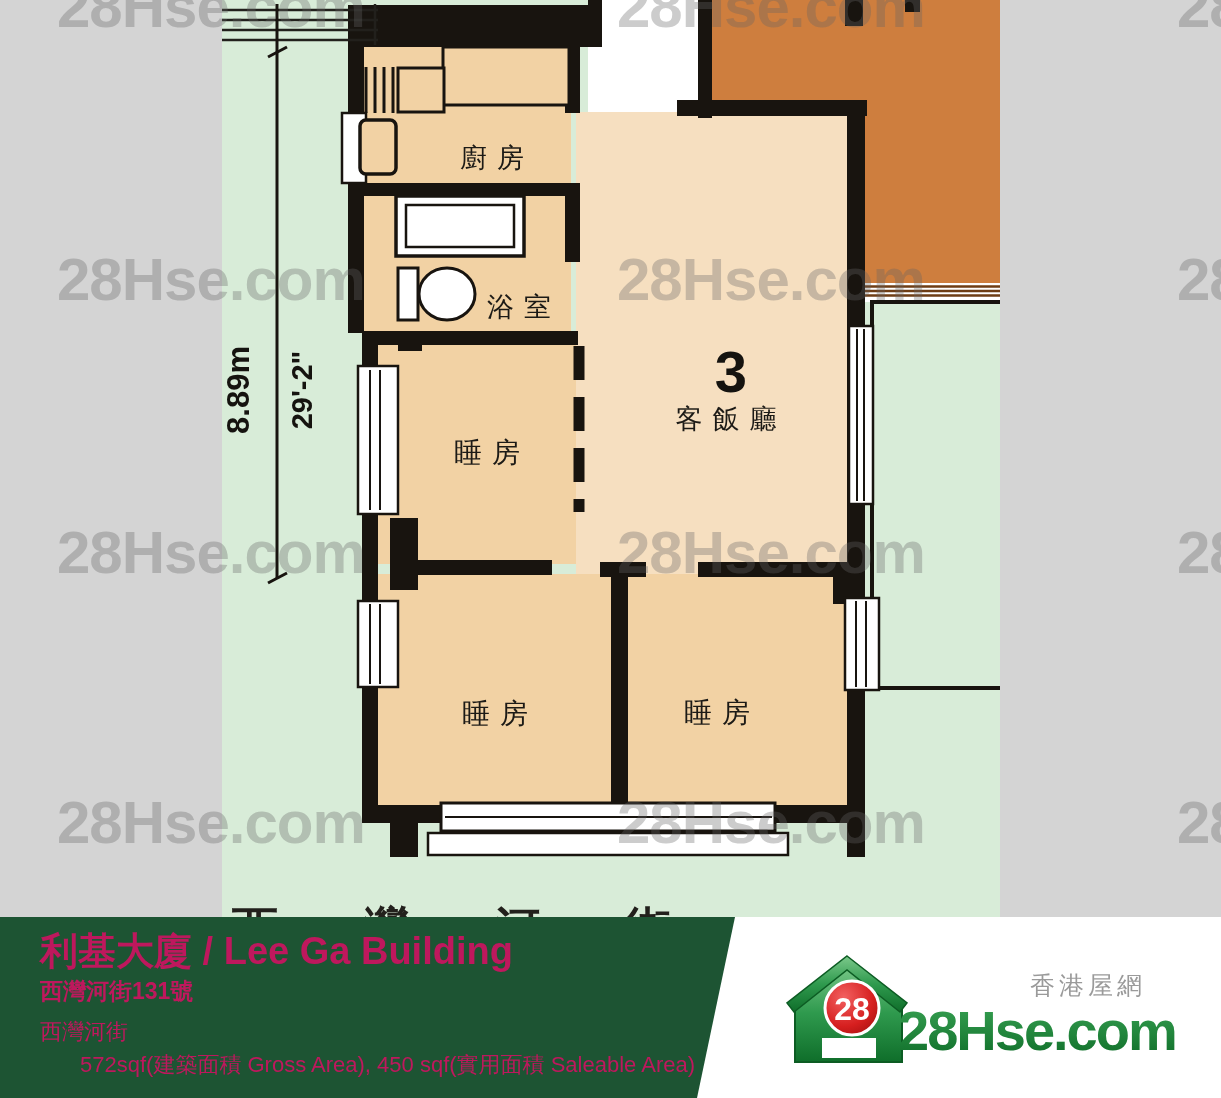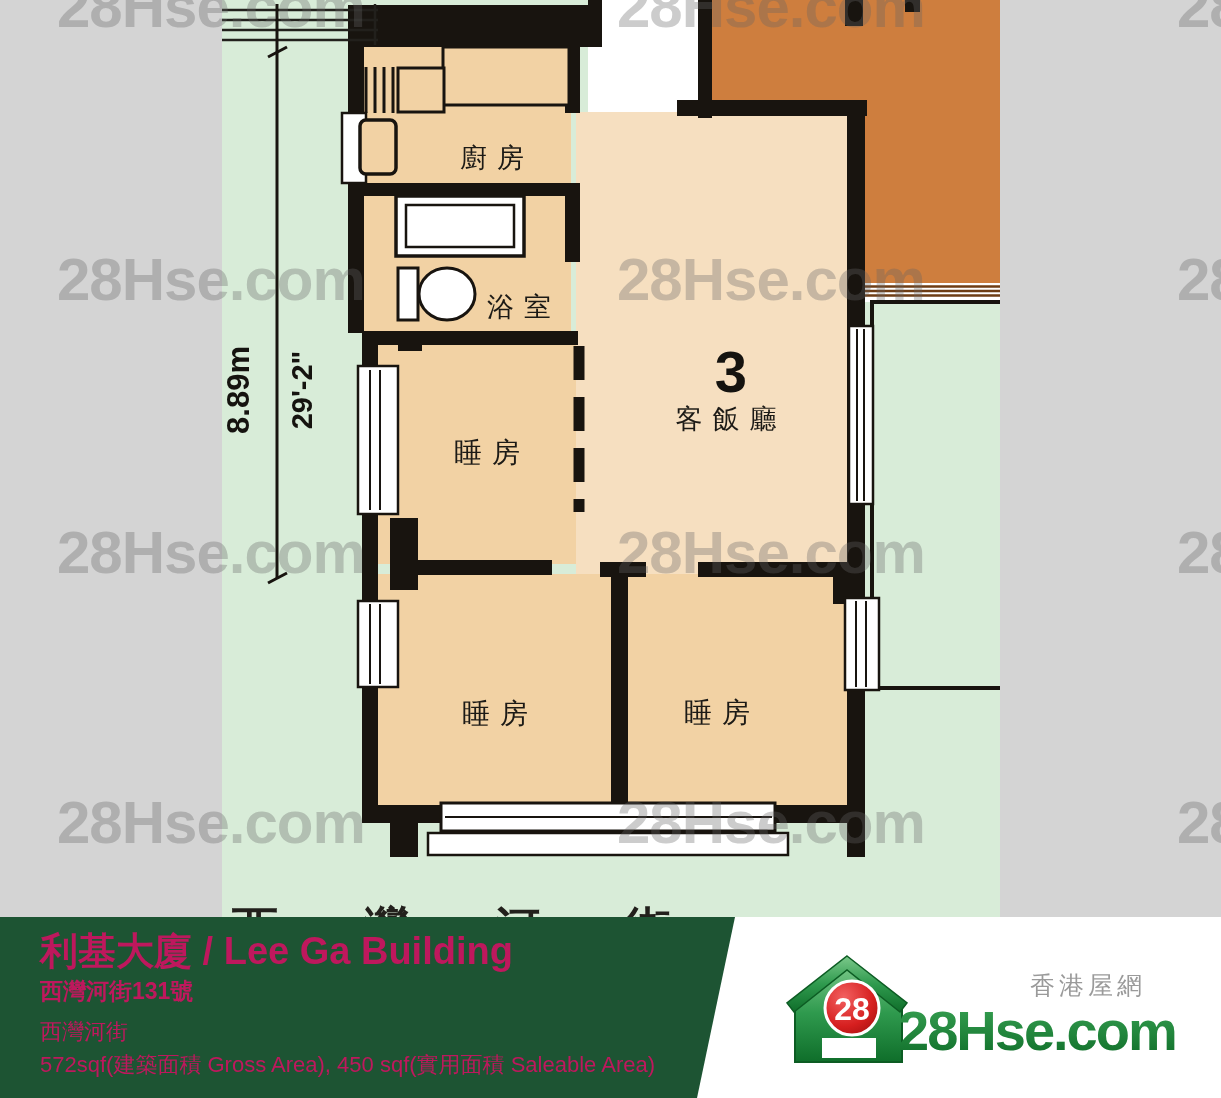--- a/index.html
+++ b/index.html
@@ -34,21 +34,21 @@
   #banner{position:absolute;left:0;top:917px;width:1221px;height:181px;background:#ffffff;}
   #banner-green{
     position:absolute;left:0;top:0;width:100%;height:100%;
     background:#1d5433;
     clip-path:polygon(0 0,735px 0,697px 100%,0 100%);
   }
   .banner-line{position:absolute;left:40px;color:#be185d;white-space:nowrap;}
   #banner-title{top:9px;font-size:38px;font-weight:bold;}
   #banner-address{top:59px;font-size:23px;font-weight:bold;}
   #banner-building{top:100px;font-size:22px;}
-  #banner-area{top:133px;font-size:22px;}
+  #banner-area{top:133px;font-size:22px;margin-left:40px;}
   #logo-svg{position:absolute;left:755px;top:25px;}
 </style>
 </head>
 <body>
 
 <div id="stage">
 
   <div id="plan-bg"></div>
 
   <svg id="plan-svg" width="1221" height="917" viewBox="0 0 1221 917">

